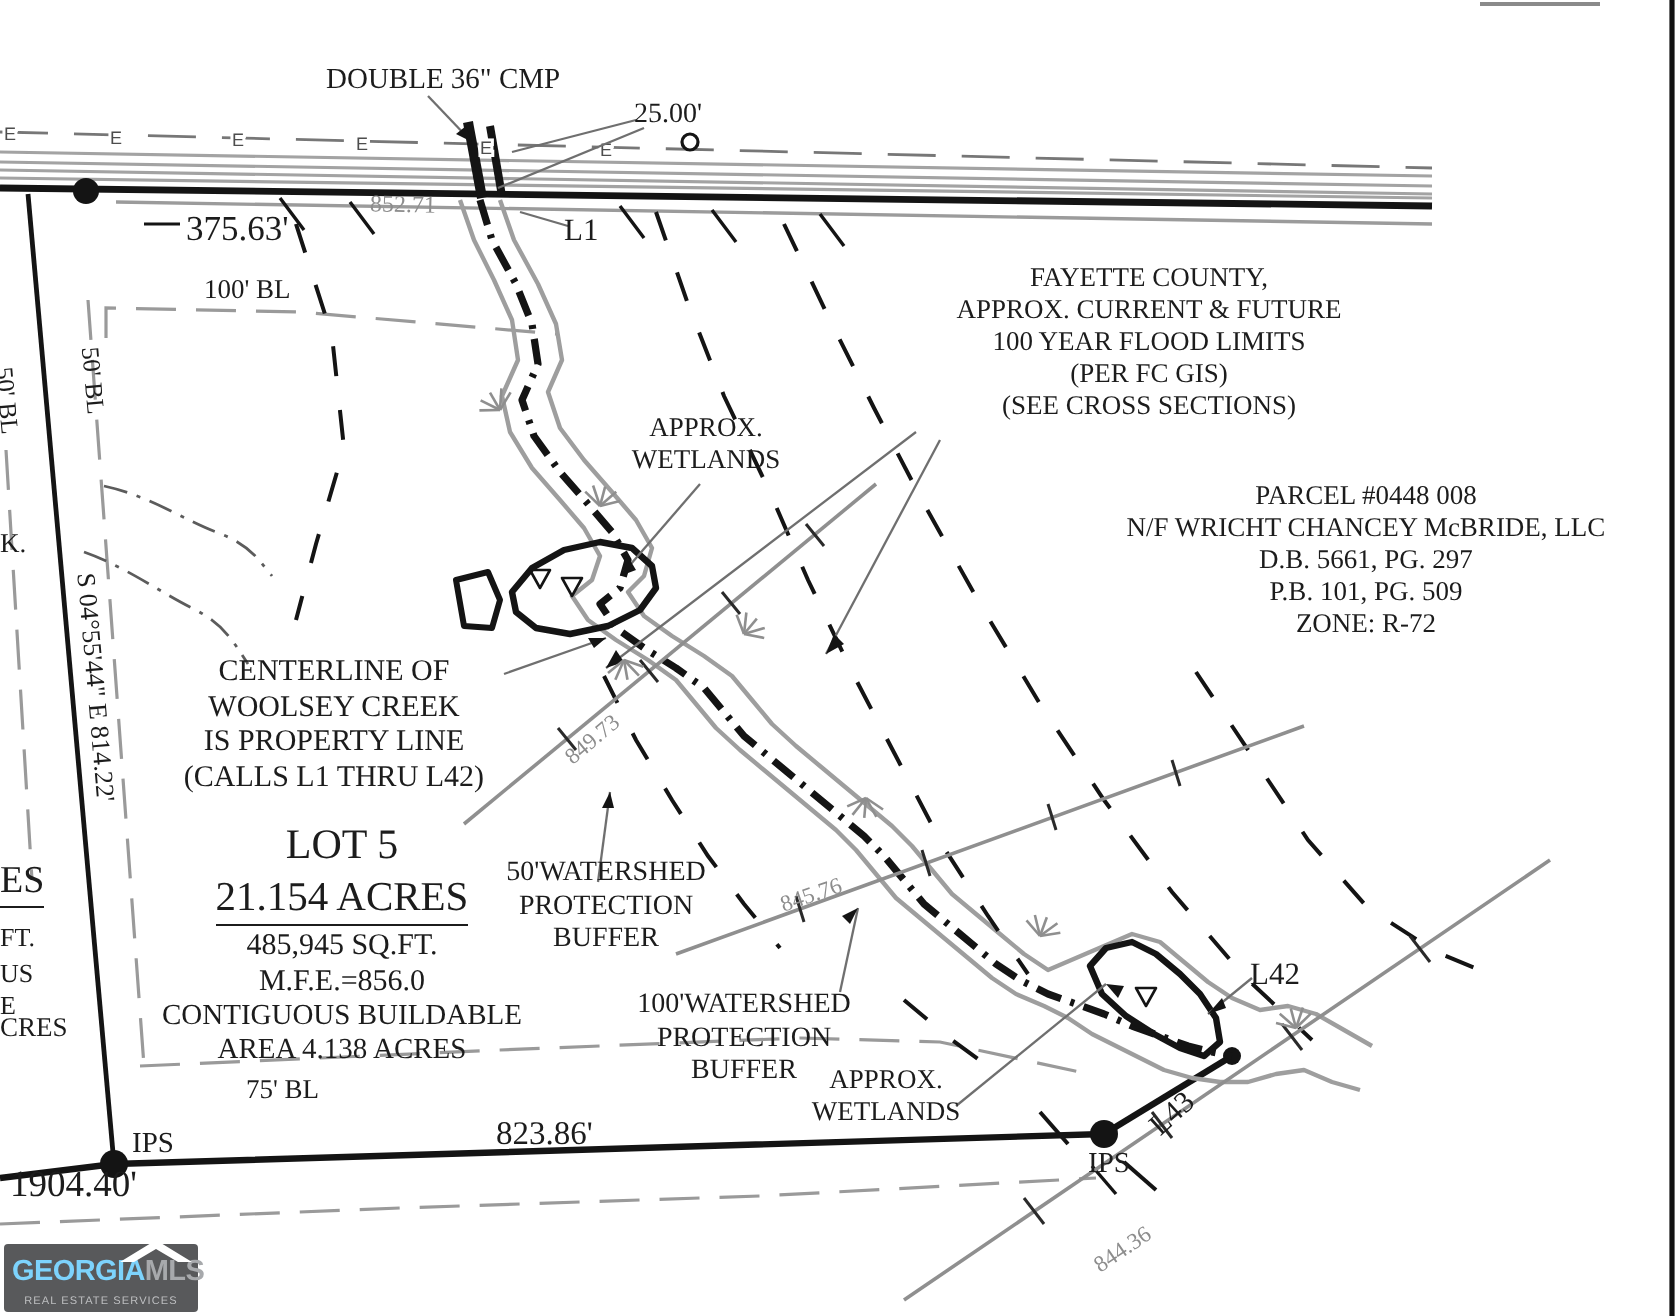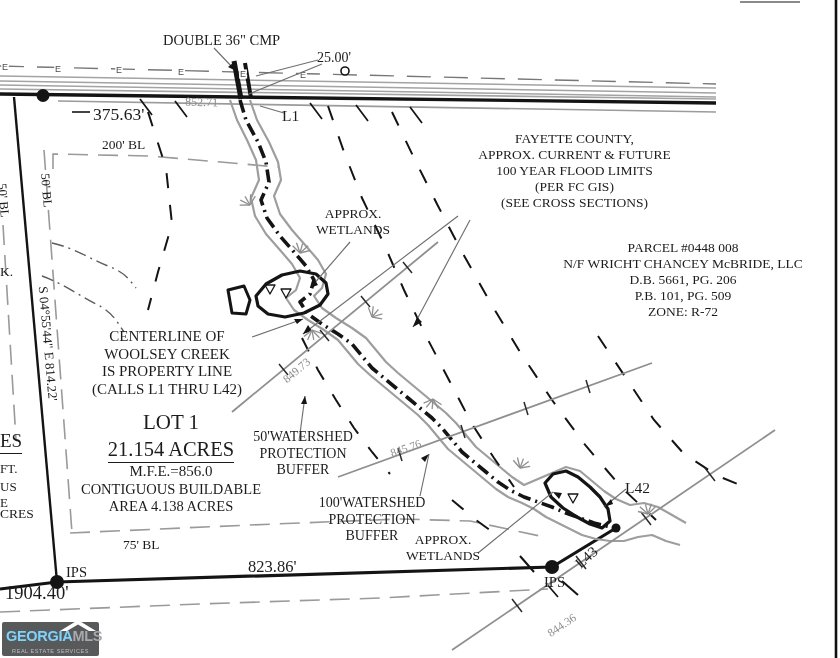--- a/index.html
+++ b/index.html
@@ -189,53 +189,54 @@
   <div class="lbl" style="left:163px;top:32px;font-size:14.5px;">DOUBLE 36" CMP</div>
 
   <div class="lbl" style="left:317px;top:50px;font-size:14px;">25.00'</div>
 
   <div class="lbl" style="left:93px;top:104px;font-size:17.5px;">375.63'</div>
 
   <div class="lbl gray rot" style="left:185px;top:95px;font-size:12px;transform:rotate(1.5deg);">852.71</div>
 
   <div class="lbl" style="left:282px;top:107px;font-size:15.5px;">L1</div>
 
-  <div class="lbl" style="left:102px;top:137px;font-size:13.5px;">200' BL</div>
+  <div class="lbl" style="left:102px;top:137px;font-size:13.5px;">100' BL</div>
 
   <div class="lbl c" style="left:452px;top:131px;width:245px;font-size:13.5px;">
     <div>FAYETTE COUNTY,</div>
     <div>APPROX. CURRENT &amp; FUTURE</div>
     <div>100 YEAR FLOOD LIMITS</div>
     <div>(PER FC GIS)</div>
     <div>(SEE CROSS SECTIONS)</div>
   </div>
 
   <div class="lbl c" style="left:311px;top:206px;width:84px;font-size:13.5px;">
     <div>APPROX.</div>
     <div>WETLANDS</div>
   </div>
 
   <div class="lbl c" style="left:553px;top:240px;width:260px;font-size:13.5px;">
     <div>PARCEL #0448 008</div>
     <div>N/F WRICHT CHANCEY McBRIDE, LLC</div>
-    <div>D.B. 5661, PG. 206</div>
+    <div>D.B. 5661, PG. 297</div>
     <div>P.B. 101, PG. 509</div>
     <div>ZONE: R-72</div>
   </div>
 
   <div class="lbl c" style="left:80px;top:328px;width:174px;font-size:15px;">
     <div>CENTERLINE OF</div>
     <div>WOOLSEY CREEK</div>
     <div>IS PROPERTY LINE</div>
     <div>(CALLS L1 THRU L42)</div>
   </div>
 
   <div class="lbl c" style="left:76px;top:410px;width:190px;">
-    <div style="font-size:21px;">LOT 1</div>
+    <div style="font-size:21px;">LOT 5</div>
     <div style="font-size:20.5px;margin-top:2px;"><span class="ul">21.154 ACRES</span></div>
+    <div style="font-size:15px;margin-top:2px;">485,945 SQ.FT.</div>
     <div style="font-size:15px;">M.F.E.=856.0</div>
     <div style="font-size:14.5px;">CONTIGUOUS BUILDABLE</div>
     <div style="font-size:14.5px;">AREA 4.138 ACRES</div>
   </div>
 
   <div class="lbl c rot" style="left:-32px;top:336px;width:160px;font-size:13px;transform:rotate(85deg);">S 04°55'44" E 814.22'</div>
 
   <div class="lbl c rot" style="left:-17px;top:193px;width:40px;font-size:12.5px;transform:rotate(85deg);">50' BL</div>
 
   <div class="lbl c rot" style="left:26px;top:183px;width:40px;font-size:12.5px;transform:rotate(85deg);">50' BL</div>

